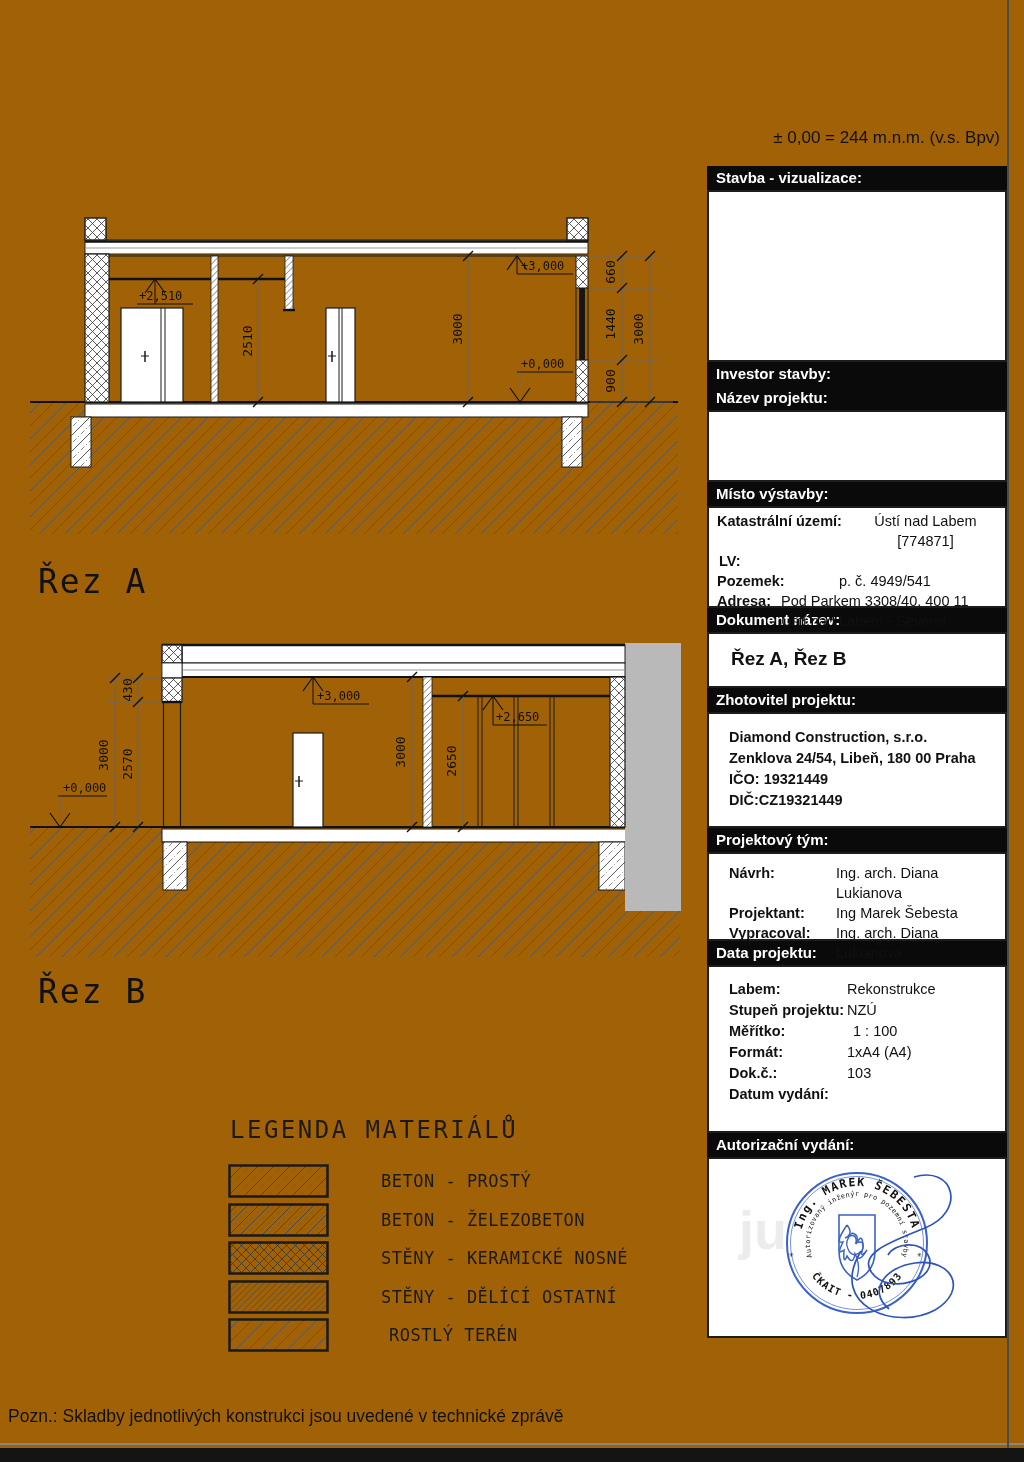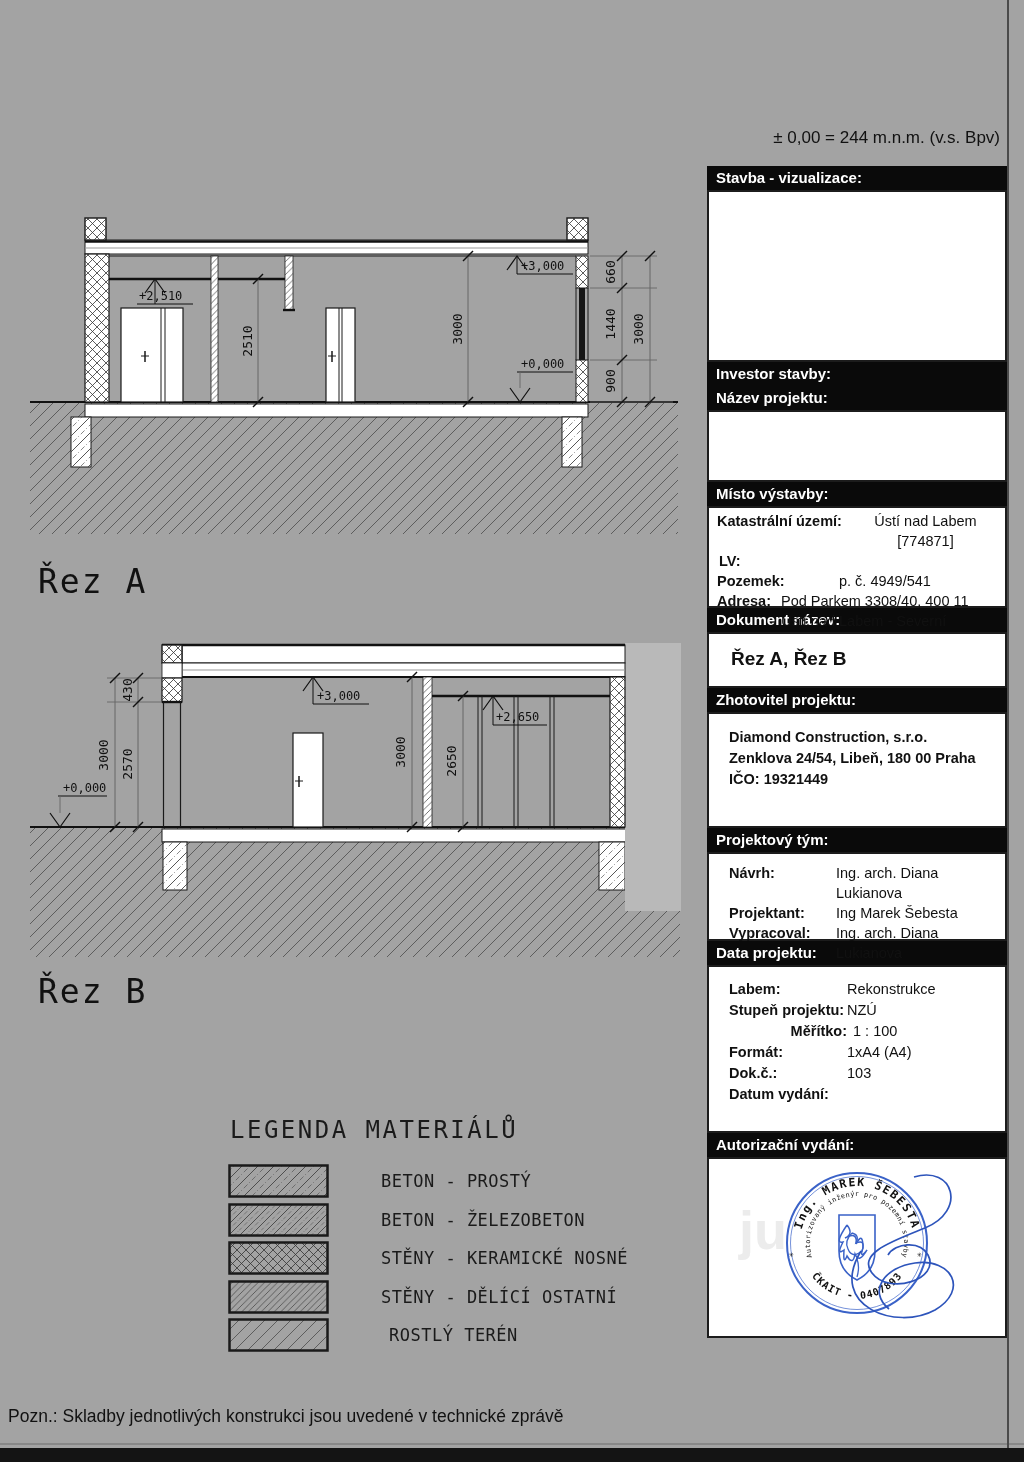--- a/index.html
+++ b/index.html
@@ -1,16 +1,16 @@
 <!DOCTYPE html>
 <html><head>
 <meta charset="utf-8">
 <style>
   html,body{margin:0;padding:0;background:#fff;}
-  #sheet{position:relative;width:1024px;height:1462px;background:#a3a3a3;overflow:hidden;
+  #sheet{position:relative;width:1024px;height:1462px;background:#a16207;overflow:hidden;
          font-family:"Liberation Sans",sans-serif;color:#111;}
   .abs{position:absolute;}
   
   .cad{font-family:"DejaVu Sans Mono",monospace;}
   .section-label{font-size:33px;letter-spacing:2px;color:#111;}
   .benchmark{font-size:17px;color:#111;}
   .note{font-size:17.5px;color:#111;}
   
   .tb{position:absolute;left:707px;top:166px;width:300px;}
   .tb-header{background:#0a0a0a;color:#fff;font-weight:bold;font-size:15px;
@@ -372,20 +372,21 @@
     <div class="tb-header">Dokument název:</div>
     <div class="tb-box" style="height:56px;">
       <div class="doc-title">Řez A, Řez B</div>
     </div>
 
     <div class="tb-header">Zhotovitel projektu:</div>
     <div class="tb-box" style="height:116px;padding-top:13px;">
       <div class="zh-line">Diamond Construction, s.r.o.</div>
       <div class="zh-line">Zenklova 24/54, Libeň, 180 00 Praha</div>
       <div class="zh-line">IČO: 19321449</div>
+      <div class="zh-line">DIČ:CZ19321449</div>
     </div>
 
     <div class="tb-header">Projektový tým:</div>
     <div class="tb-box" style="height:89px;padding-top:9px;">
       <div class="tb-row">
         <span class="tb-label" style="width:107px;">Návrh:</span>
         <span>Ing. arch. Diana Lukianova</span>
       </div>
       <div class="tb-row">
         <span class="tb-label" style="width:107px;">Projektant:</span>
@@ -404,21 +405,21 @@
     <div class="tb-header">Data projektu:</div>
     <div class="tb-box" style="height:168px;padding-top:12px;">
       <div class="tb-row" style="line-height:21px;">
         <span class="tb-label" style="width:118px;">Labem:</span>
         <span>Rekonstrukce</span>
       </div>
       <div class="tb-row" style="line-height:21px;">
         <span class="tb-label" style="width:118px;">Stupeň projektu:</span>
         <span>NZÚ</span>
       </div>
-      <div class="tb-row" style="line-height:21px;text-align:right;">
+      <div class="tb-row" style="line-height:21px;">
         <span class="tb-label" style="width:118px;">Měřítko:</span>
         <span style="padding-left:6px;">1 : 100</span>
       </div>
       <div class="tb-row" style="line-height:21px;">
         <span class="tb-label" style="width:118px;">Formát:</span>
         <span>1xA4 (A4)</span>
       </div>
       <div class="tb-row" style="line-height:21px;">
         <span class="tb-label" style="width:118px;">Dok.č.:</span>
         <span>103</span>

